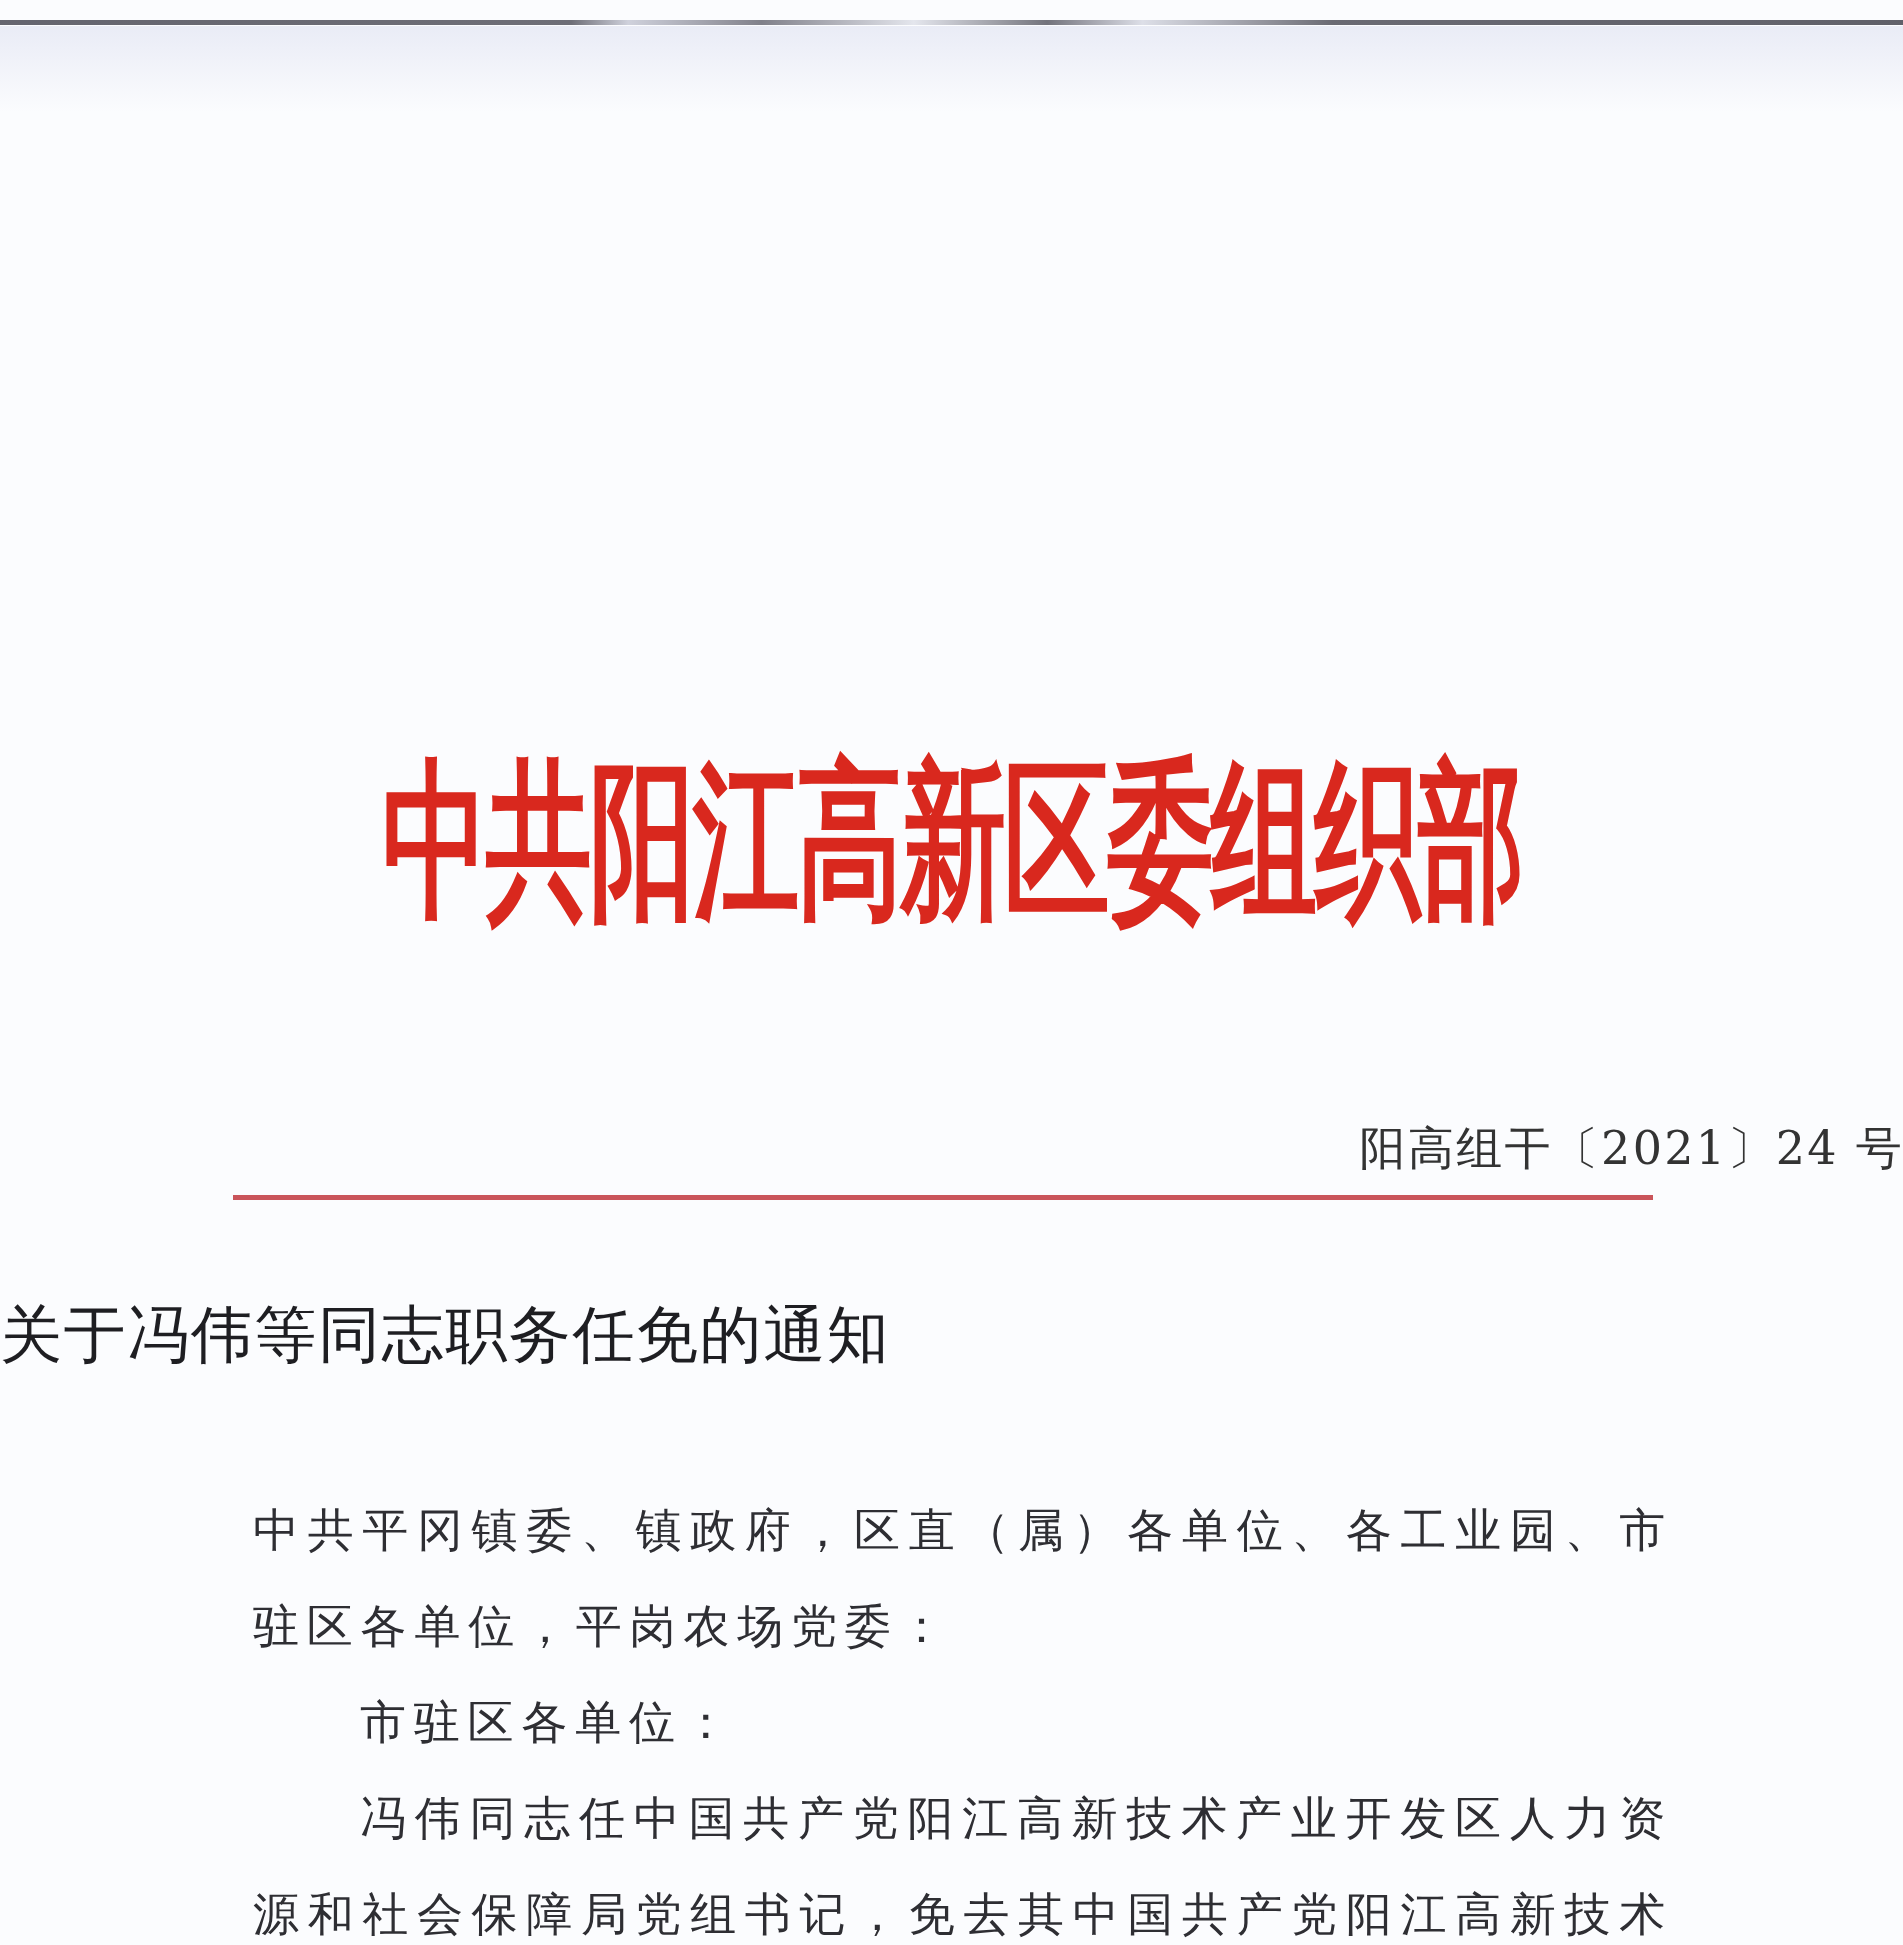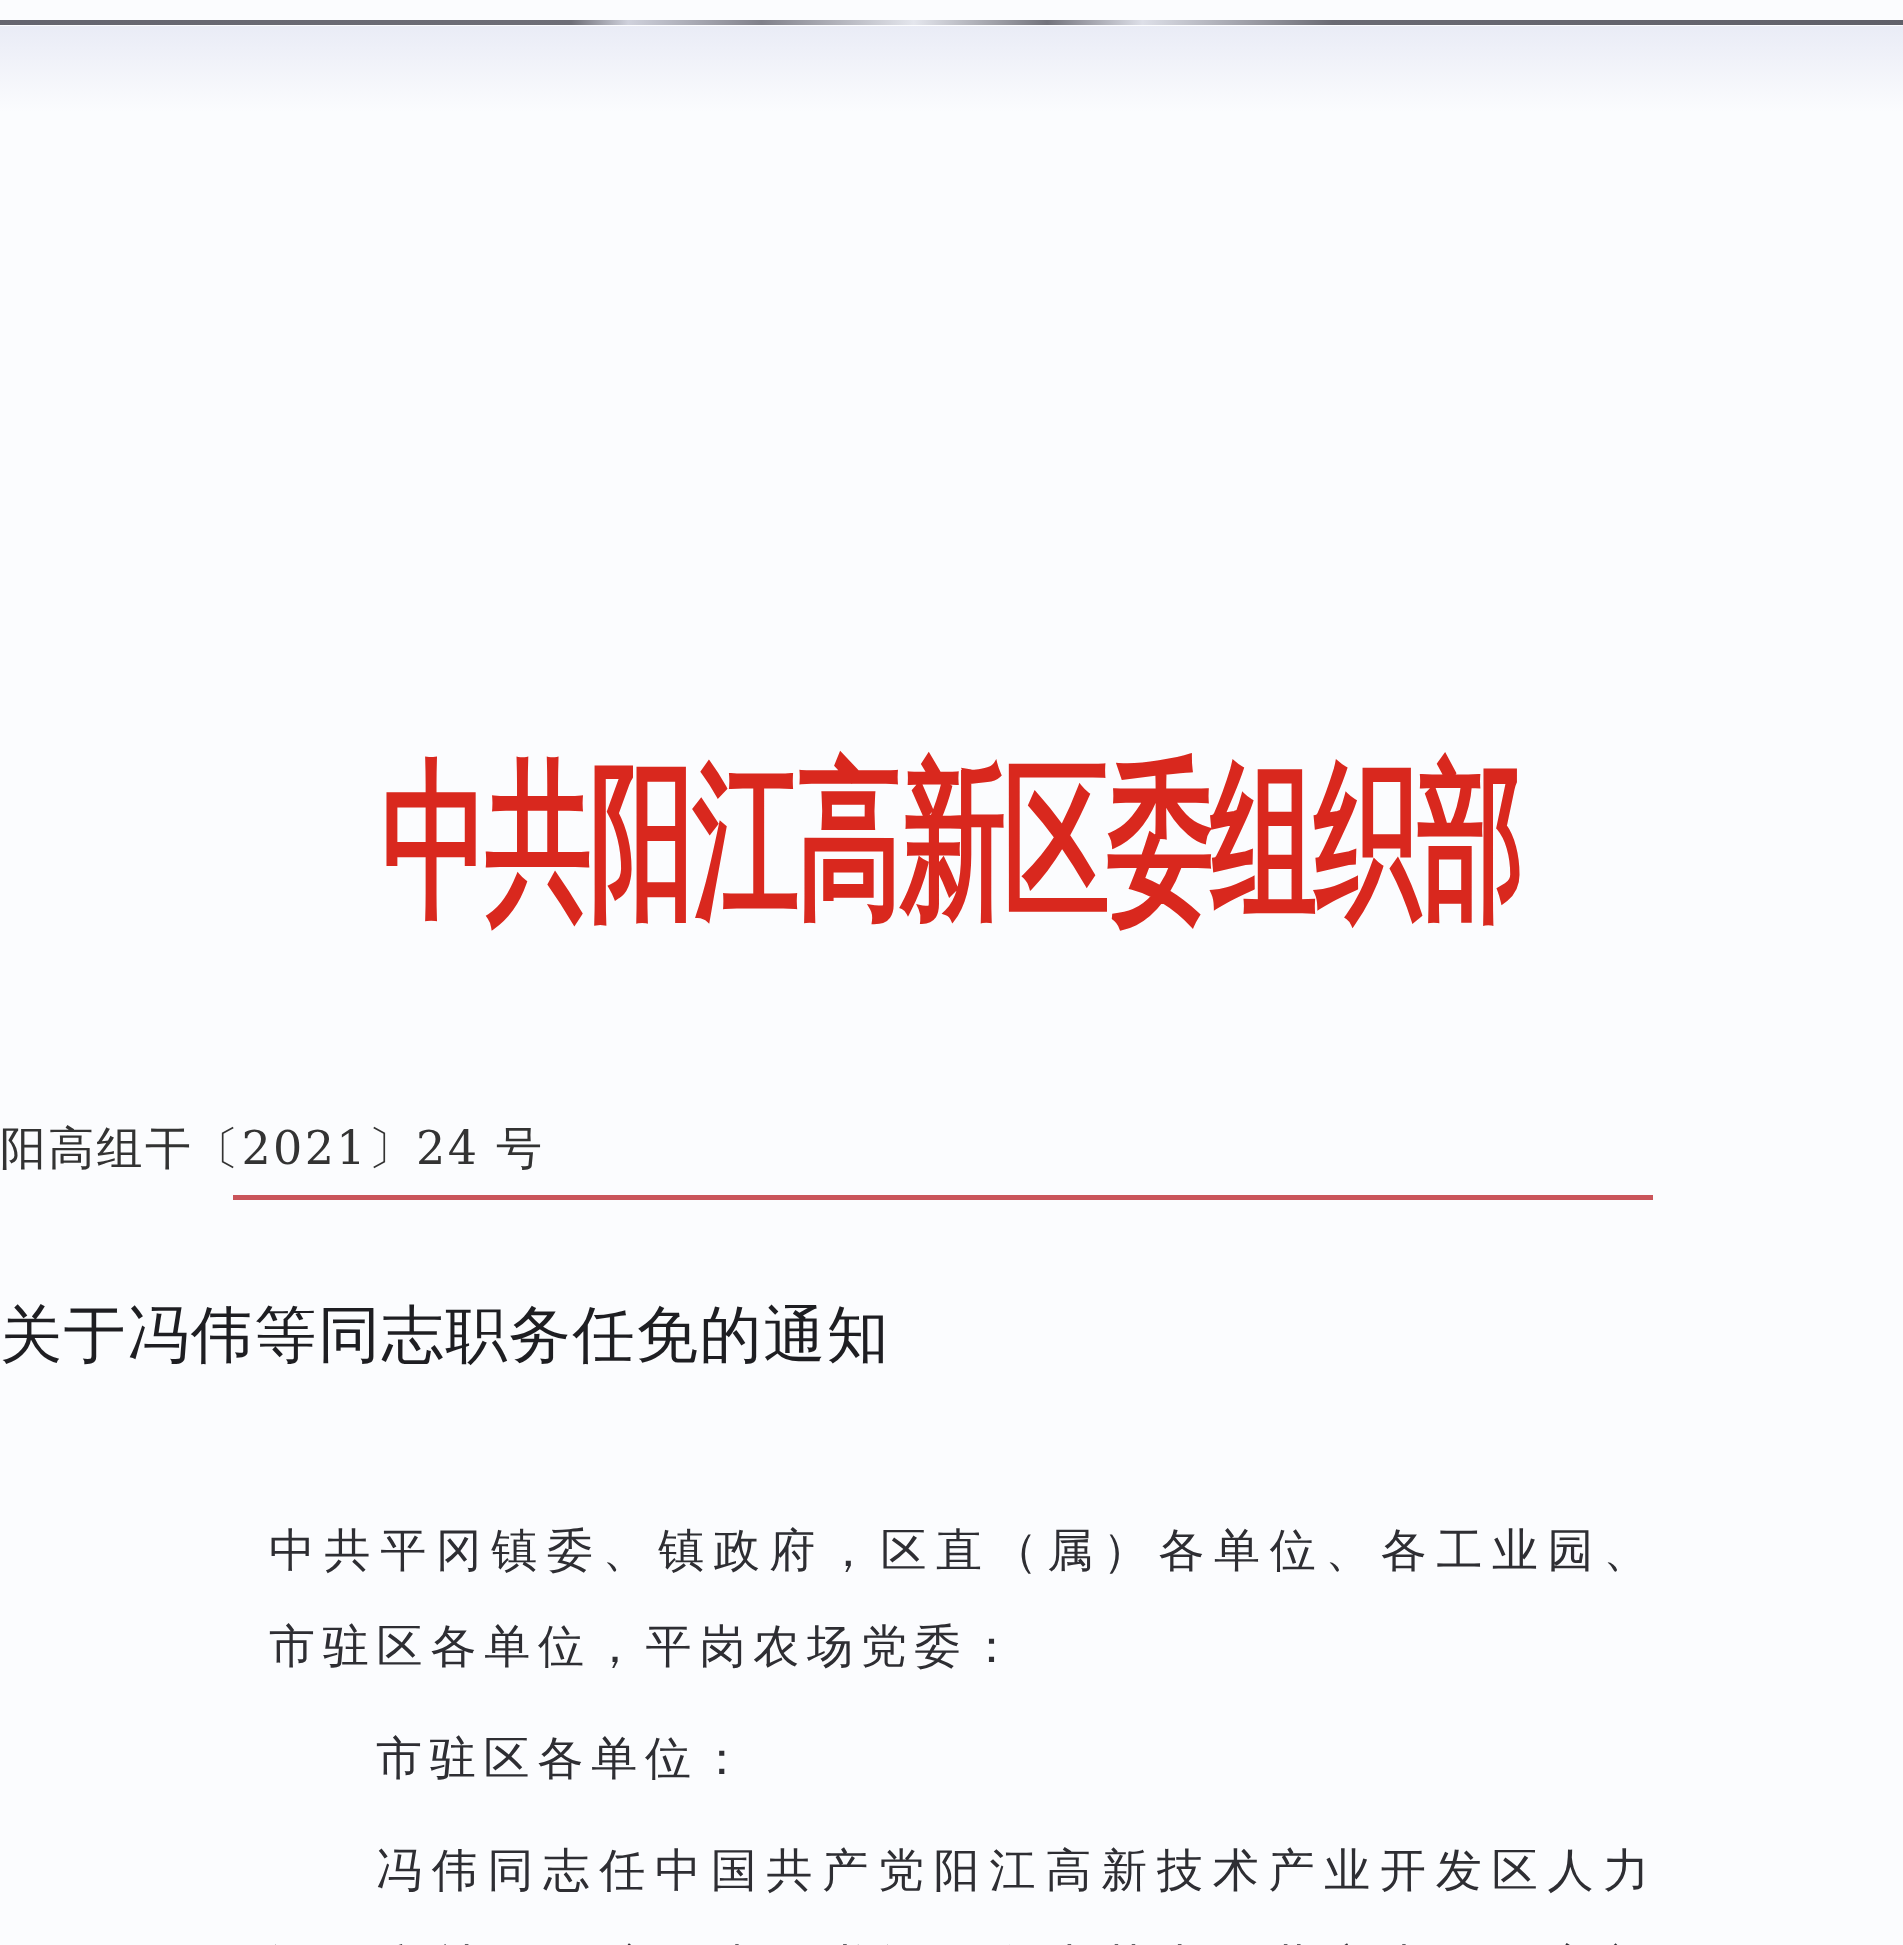--- a/index.html
+++ b/index.html
@@ -20,37 +20,37 @@
   }
   .org-header {
     position:absolute; left:0; top:732px; width:1904px; text-align:center;
     font-family:"DejaVu Sans", "Liberation Sans", sans-serif;
     font-weight:bold; font-size:171px; line-height:218px;
     letter-spacing:-3.9px;
     transform:scaleX(0.62) ; transform-origin:952px 0;
     color:#d9281e;
   }
   .doc-number {
-    position:absolute; left:0; top:1117px; width:1904px; text-align:left;
+    position:absolute; left:0; top:1117px; width:1904px; text-align:right;
     font-size:46px; line-height:62px; letter-spacing:2.3px; color:#333;
   }
   .red-rule {
     position:absolute; left:233px; top:1195px; width:1420px; height:4.7px;
     background:#c9545a;
   }
   .notice-title {
     position:absolute; left:0; top:1296px; width:1904px; 
     font-family:"DejaVu Sans", "Liberation Sans", sans-serif;
     font-size:62px; line-height:78px; color:#1e1e22; letter-spacing:1.6px;
   }
   .body-text {
     position:absolute; left:253px; top:1486px; width:1420px;
     font-size:46px; line-height:96px; letter-spacing:7.8px; color:#2e2e33;
   }
-  .body-text p { margin:16px; }
+  .body-text p { margin:0;font-family:Liberation Mono, monospace; }
   .indent { text-indent:107px; }
   .justify { text-align:justify; text-align-last:left; }
 </style>
 </head>
 <body>
 
 <div class="scan-top-edge"></div>
 <div class="scan-top-shade"></div>
 
 <div class="org-header">中共阳江高新区委组织部</div>

